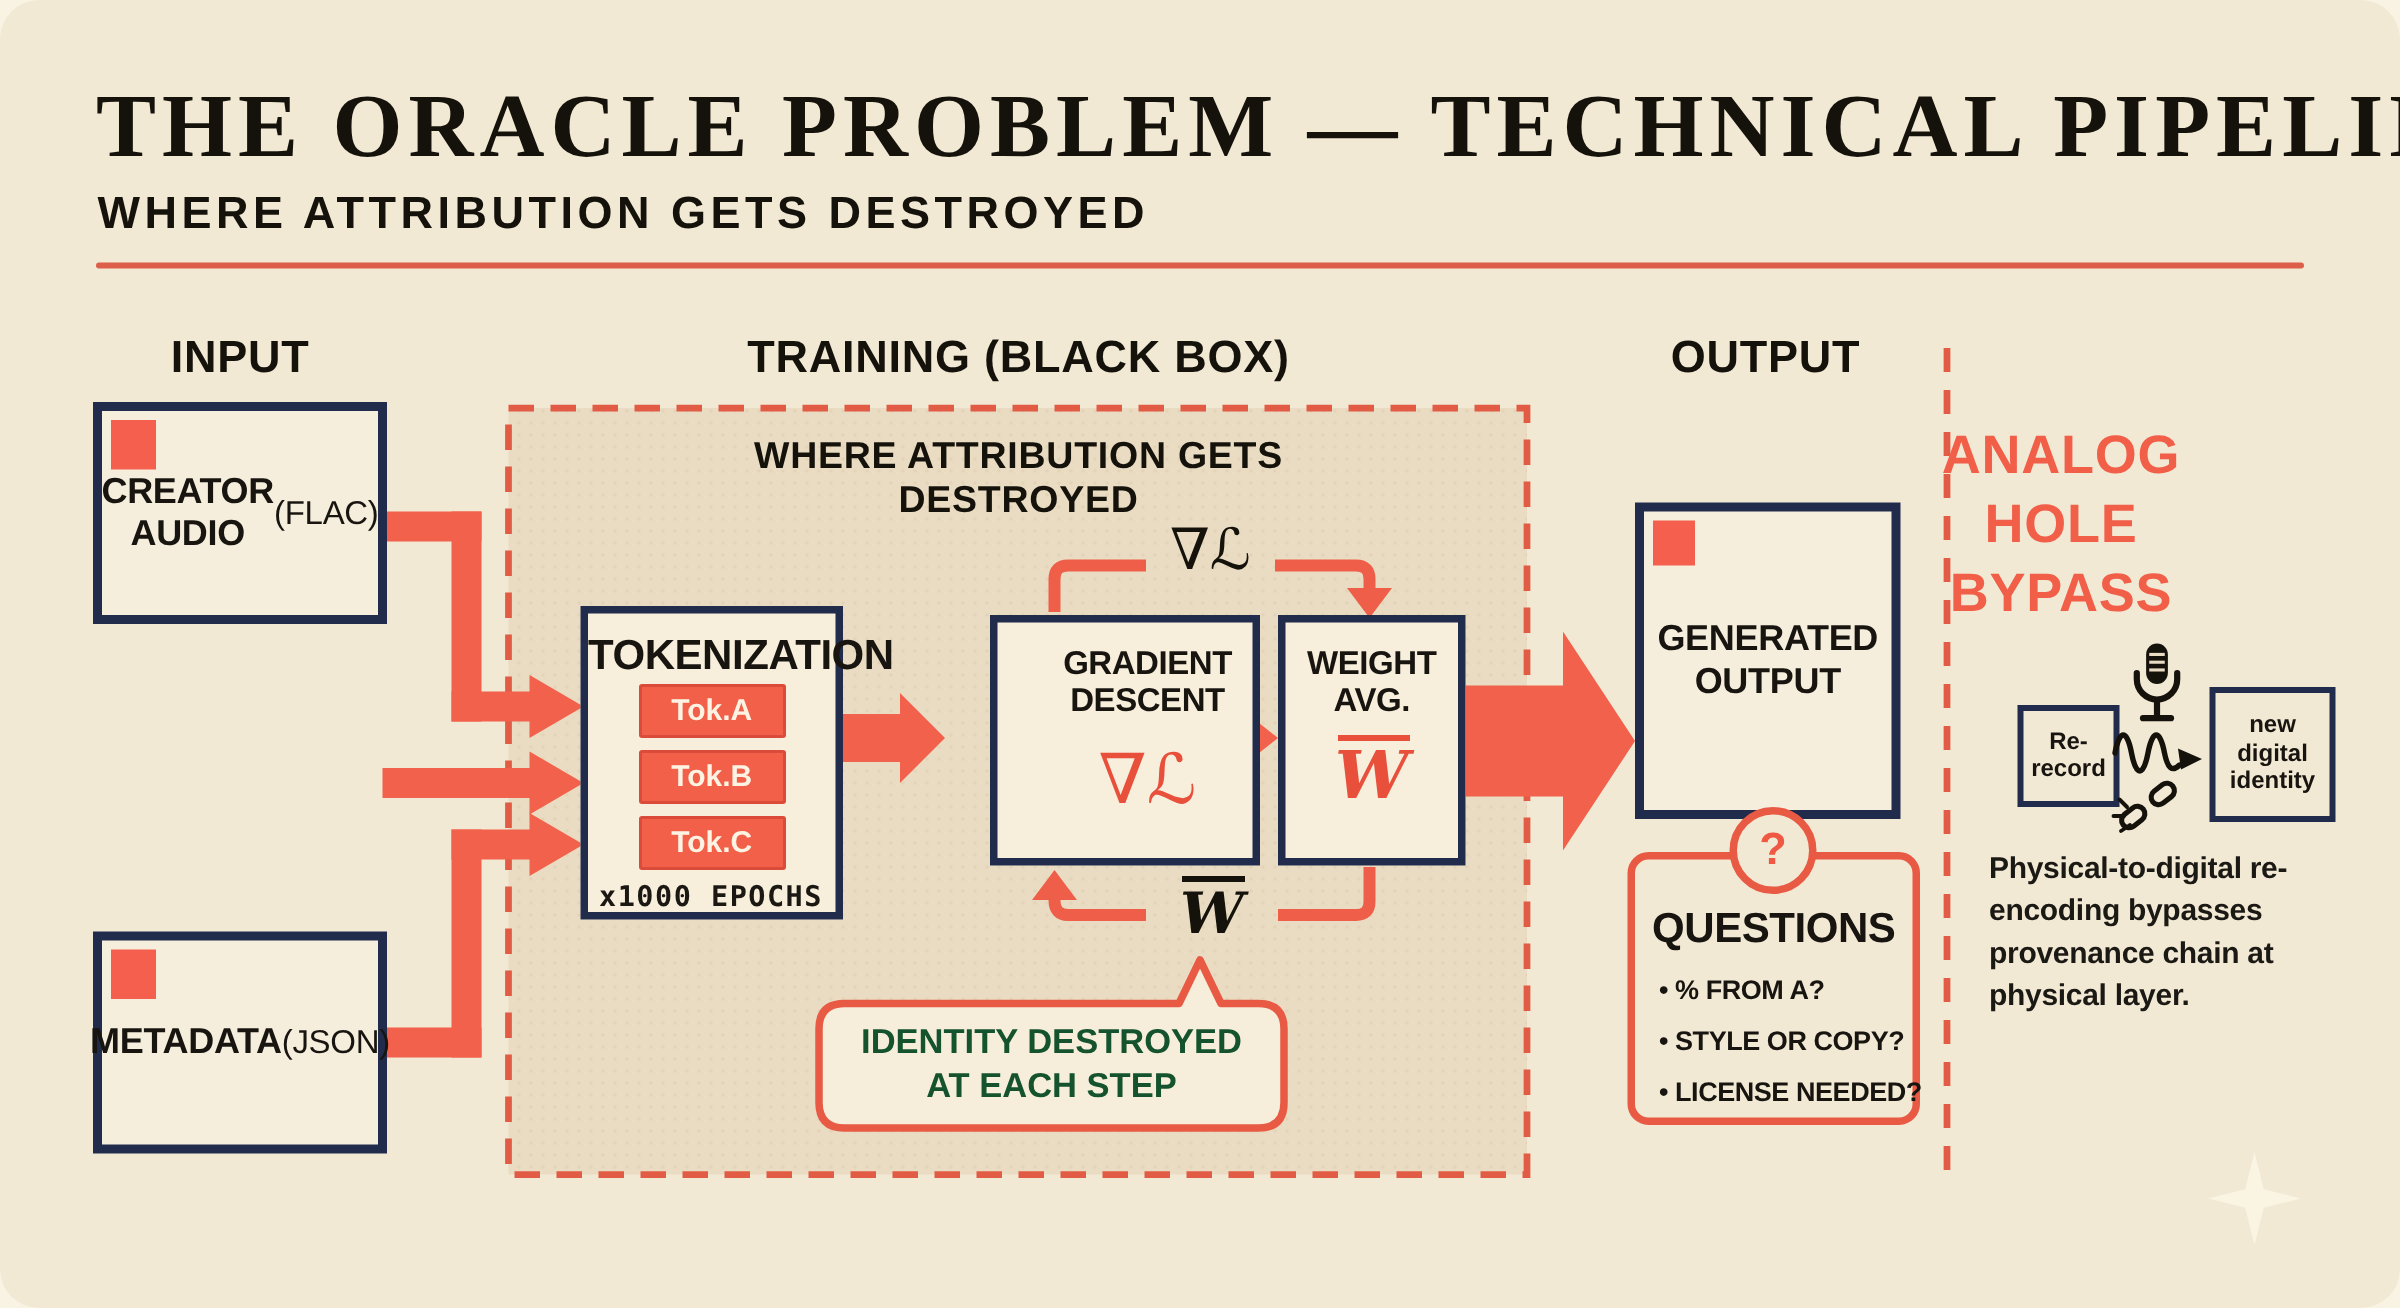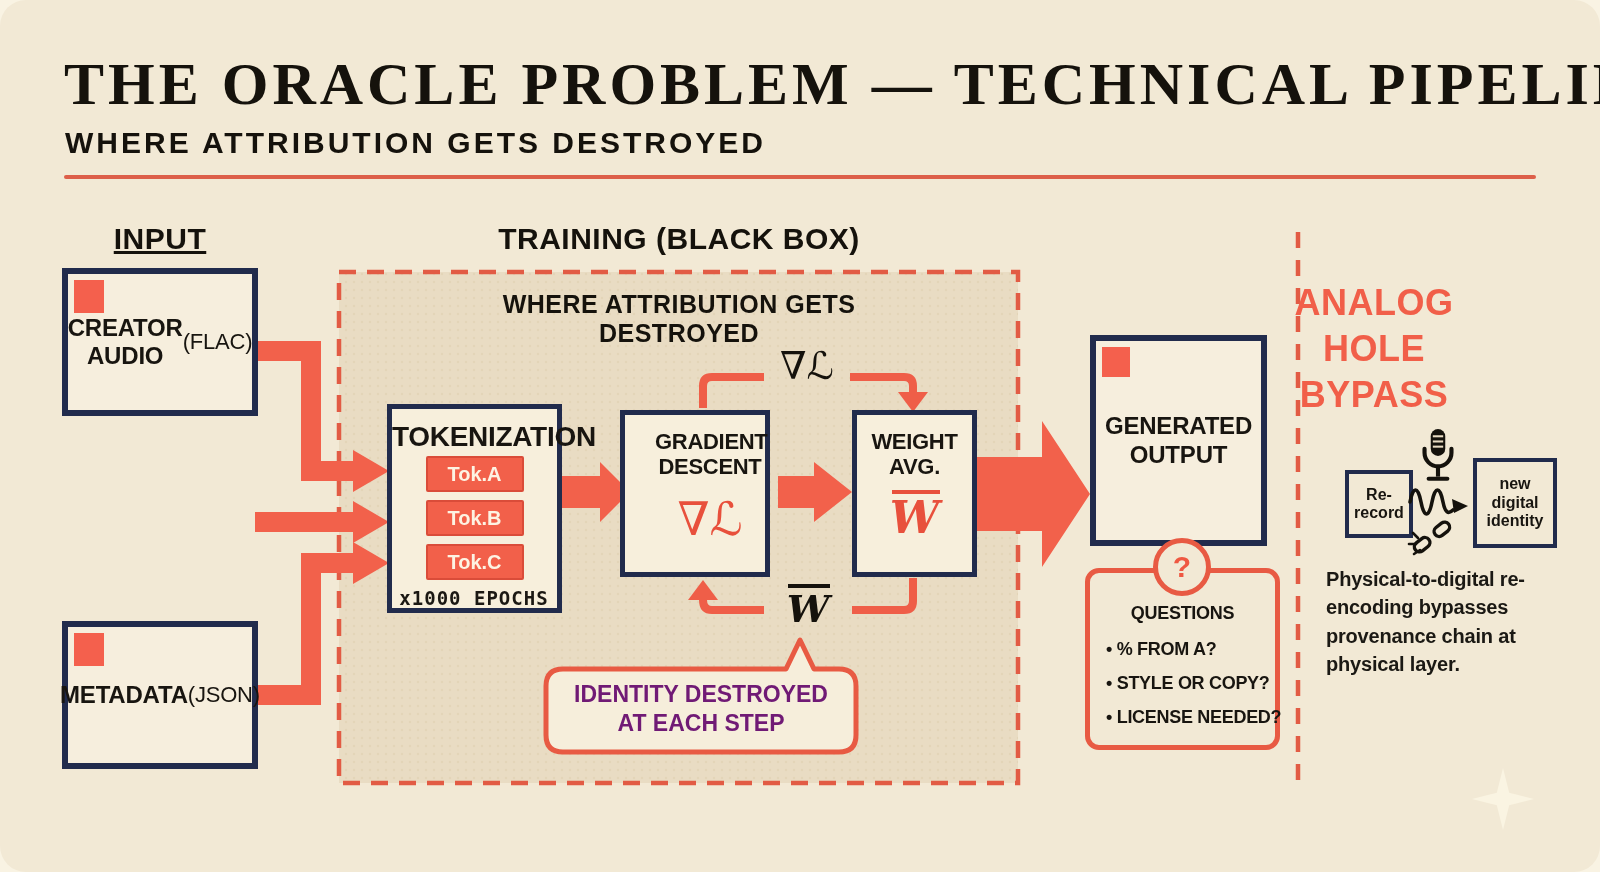--- a/index.html
+++ b/index.html
@@ -24,25 +24,25 @@
   .tokbox{background:#f7efdc;border:5px solid #212b4c;box-sizing:border-box;}
   .tokbox .t{font-weight:700;font-size:28px;text-align:center;margin-top:12px;letter-spacing:-.3px;}
   .chip{position:absolute;left:50%;transform:translateX(-50%);width:98px;height:36px;background:#f2604a;border:2px solid #da4c39;box-sizing:border-box;border-radius:2px;display:flex;align-items:center;justify-content:center;color:#fdf3e3;font-weight:800;font-size:20px;}
   .epochs{font-family:"DejaVu Sans Mono","Liberation Mono",monospace;font-weight:bold;font-size:19px;letter-spacing:1px;text-align:center;color:#1b1813;}
   .mbox{background:#f7efdc;border:5px solid #212b4c;box-sizing:border-box;text-align:center;}
   .mbox .t{font-weight:800;font-size:22px;line-height:1.15;margin-top:14px;letter-spacing:-.3px;}
   .sym{font-family:"DejaVu Serif","DejaVu Sans",serif;font-size:46px;color:#e8503c;margin-top:12px;}
   .wbar{position:relative;display:inline-block;font-family:"DejaVu Serif",serif;font-style:italic;font-weight:bold;}
   .wbar::before{content:"";position:absolute;left:4%;right:-2%;top:-2px;height:4px;background:currentColor;}
   .looplab{font-family:"DejaVu Serif","DejaVu Sans",serif;font-size:38px;color:#15120c;text-align:center;}
-  .callout-text{display:flex;align-items:center;justify-content:center;text-align:center;font-weight:800;font-size:23px;line-height:1.25;color:#701a75;}
+  .callout-text{display:flex;align-items:center;justify-content:center;text-align:center;font-weight:800;font-size:23px;line-height:1.25;color:#14532d;}
   
   .qbox{border:5px solid #e85a43;border-radius:14px;box-sizing:border-box;}
   .qcircle{width:58px;height:58px;border-radius:50%;background:#f2e9d5;border:5px solid #e85a43;box-sizing:border-box;display:flex;align-items:center;justify-content:center;color:#ef5842;font-weight:800;font-size:30px;}
-  .qtitle{font-weight:800;font-size:18px;text-align:center;letter-spacing:-.3px;}
+  .qtitle{font-weight:800;font-size:28px;text-align:center;letter-spacing:-.3px;}
   .qitem{font-weight:800;font-size:18px;letter-spacing:-.3px;line-height:1.9;white-space:nowrap;}
   .qitem::before{content:"• ";}
   
   .atitle{font-weight:800;font-size:36px;line-height:1.28;color:#f15f49;text-align:center;letter-spacing:.5px;}
   .sbox{background:#f2e9d5;border:4px solid #212b4c;box-sizing:border-box;display:flex;align-items:center;justify-content:center;text-align:center;font-weight:800;font-size:16px;line-height:1.15;}
   .caption{font-weight:700;font-size:20px;line-height:1.42;letter-spacing:-.2px;color:#1b1914;}
   .sparkle{background:#faf4e2;clip-path:polygon(50% 0%,60% 40%,100% 50%,60% 60%,50% 100%,40% 60%,0% 50%,40% 40%);}
 </style>
 </head>
 <body>
@@ -95,22 +95,23 @@
     </g>
     <polygon points="688,600 718,600 703,580" fill="#ef5e48"></polygon>
 
     <path d="M563 669 H786 L800 640 L814 669 H839 Q856 669 856 686 V735 Q856 752 839 752 H563 Q546 752 546 735 V686 Q546 669 563 669 Z" fill="#f6eedb" stroke="#e85a43" stroke-width="5" stroke-linejoin="round"></path>
   </svg>
 
   <div class="abs z2 title" style="left:64px;top:50px;">THE ORACLE PROBLEM — TECHNICAL PIPELINE</div>
   <div class="abs z2 subtitle" style="left:65px;top:126px;">WHERE ATTRIBUTION GETS DESTROYED</div>
   <div class="abs z2 rule" style="left:64px;top:175px;width:1472px;height:4px;"></div>
 
-  <div class="abs z2 colhead" style="left:60px;top:222px;width:200px;text-decoration:underline;">INPUT</div>
+  <div class="abs z2 colhead" style="left:60px;top:222px;width:200px;">INPUT</div>
   <div class="abs z2 colhead" style="left:429px;top:222px;width:500px;">TRAINING (BLACK BOX)</div>
+  <div class="abs z2 colhead" style="left:1077px;top:222px;width:200px;">OUTPUT</div>
 
   <div class="abs z2 nbox" style="left:62px;top:268px;width:196px;height:148px;">
     <div class="csq"></div>
     <div class="t">CREATOR AUDIO</div>
     <div class="f">(FLAC)</div>
   </div>
   <div class="abs z2 nbox" style="left:62px;top:621px;width:196px;height:148px;">
     <div class="csq"></div>
     <div class="t">METADATA</div>
     <div class="f">(JSON)</div>
@@ -119,21 +120,21 @@
   <div class="abs z2 banner" style="left:429px;top:290px;width:500px;">WHERE ATTRIBUTION GETS DESTROYED</div>
 
   <div class="abs z2 tokbox" style="left:387px;top:404px;width:175px;height:209px;">
     <div class="t">TOKENIZATION</div>
     <div class="chip" style="top:47px;">Tok.A</div>
     <div class="chip" style="top:91px;">Tok.B</div>
     <div class="chip" style="top:135px;">Tok.C</div>
   </div>
   <div class="abs z2 epochs" style="left:384px;top:587px;width:180px;">x1000 EPOCHS</div>
 
-  <div class="abs z2 mbox" style="left:620px;top:410px;width:150px;height:167px;padding-left:30px;">
+  <div class="abs z2 mbox" style="left:660px;top:410px;width:180px;height:167px;padding-left:30px;">
     <div class="t">GRADIENT DESCENT</div>
     <div class="sym">∇ℒ</div>
   </div>
 
   <div class="abs z2 mbox" style="left:852px;top:410px;width:125px;height:167px;">
     <div class="t">WEIGHT AVG.</div>
     <div class="sym" style="font-size:44px;"><span class="wbar">W</span></div>
   </div>
 
   <div class="abs z3 looplab" style="left:762px;top:344px;width:90px;">∇ℒ</div>

